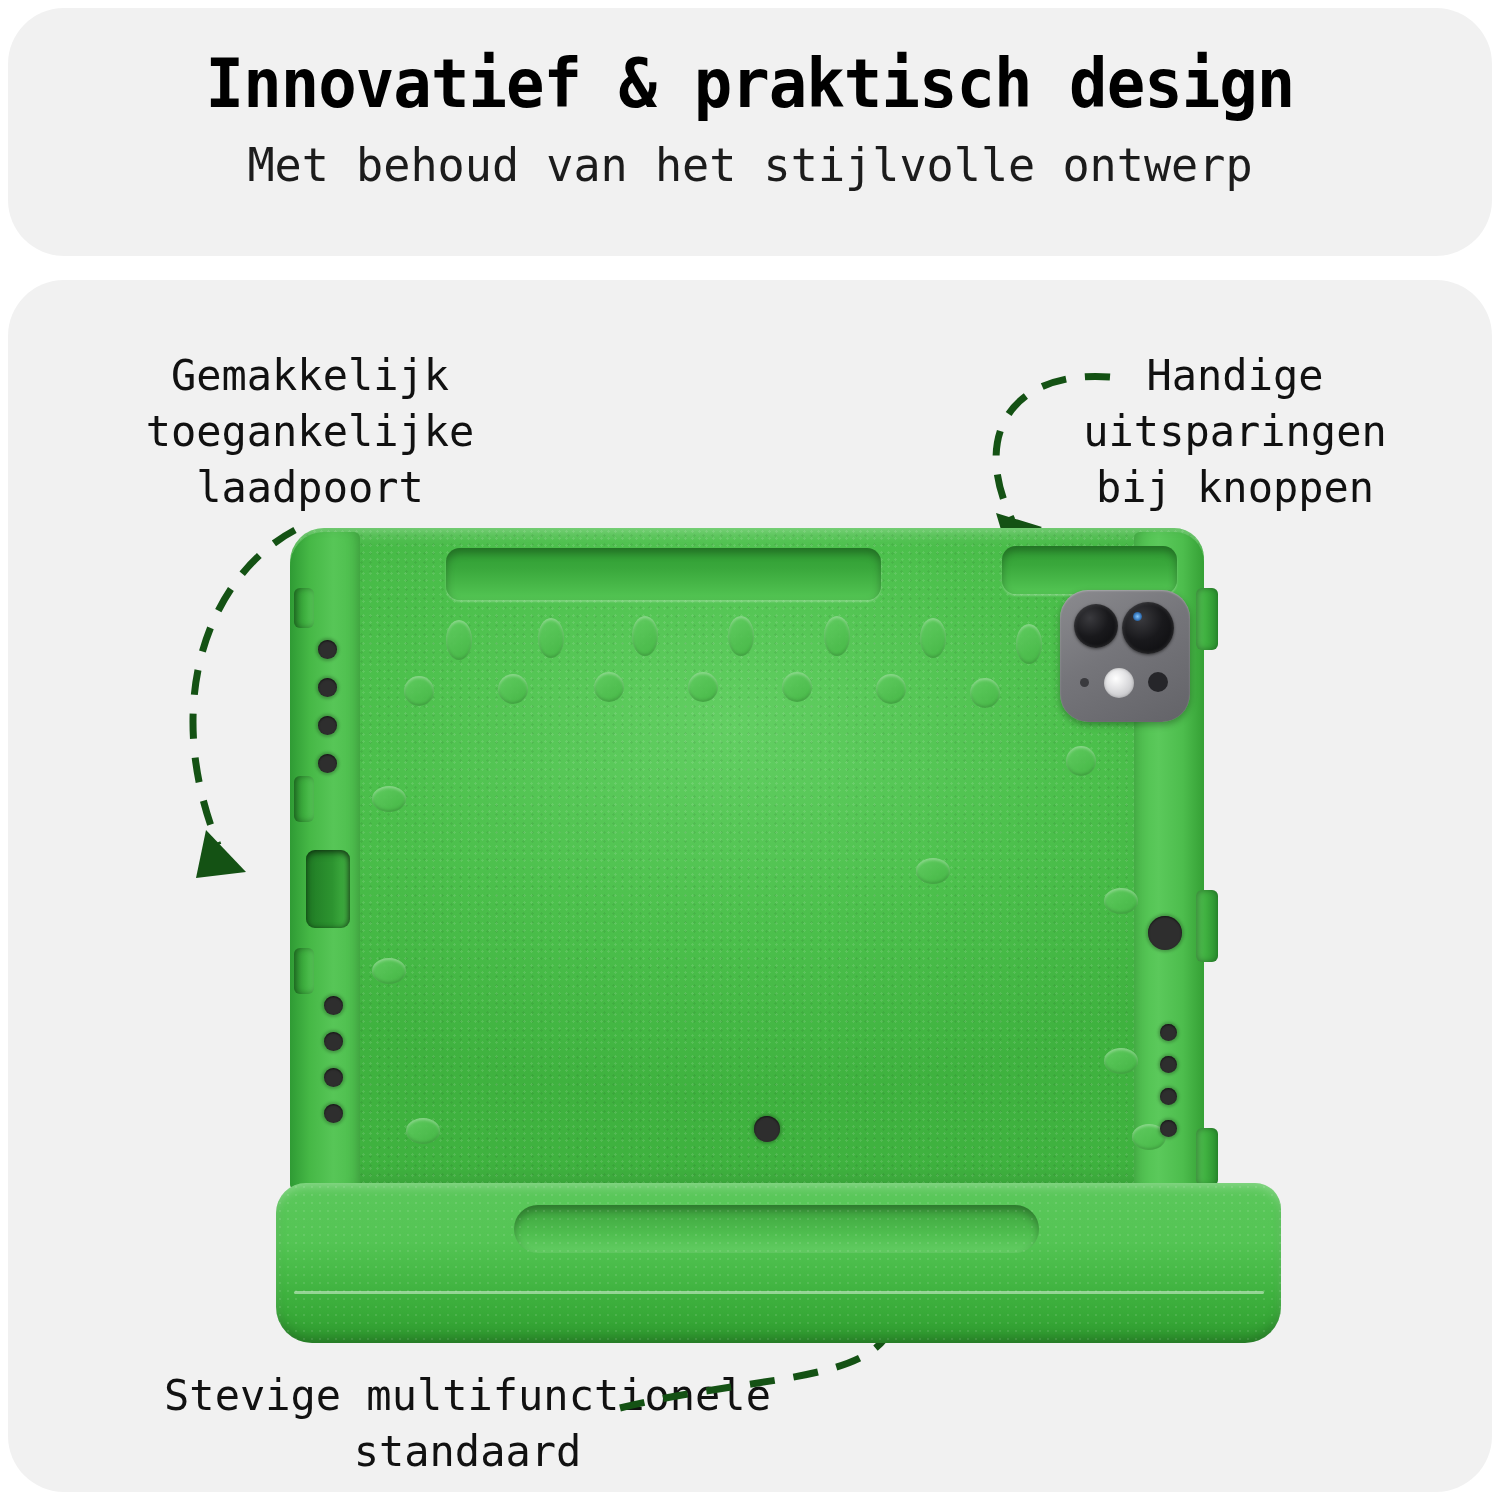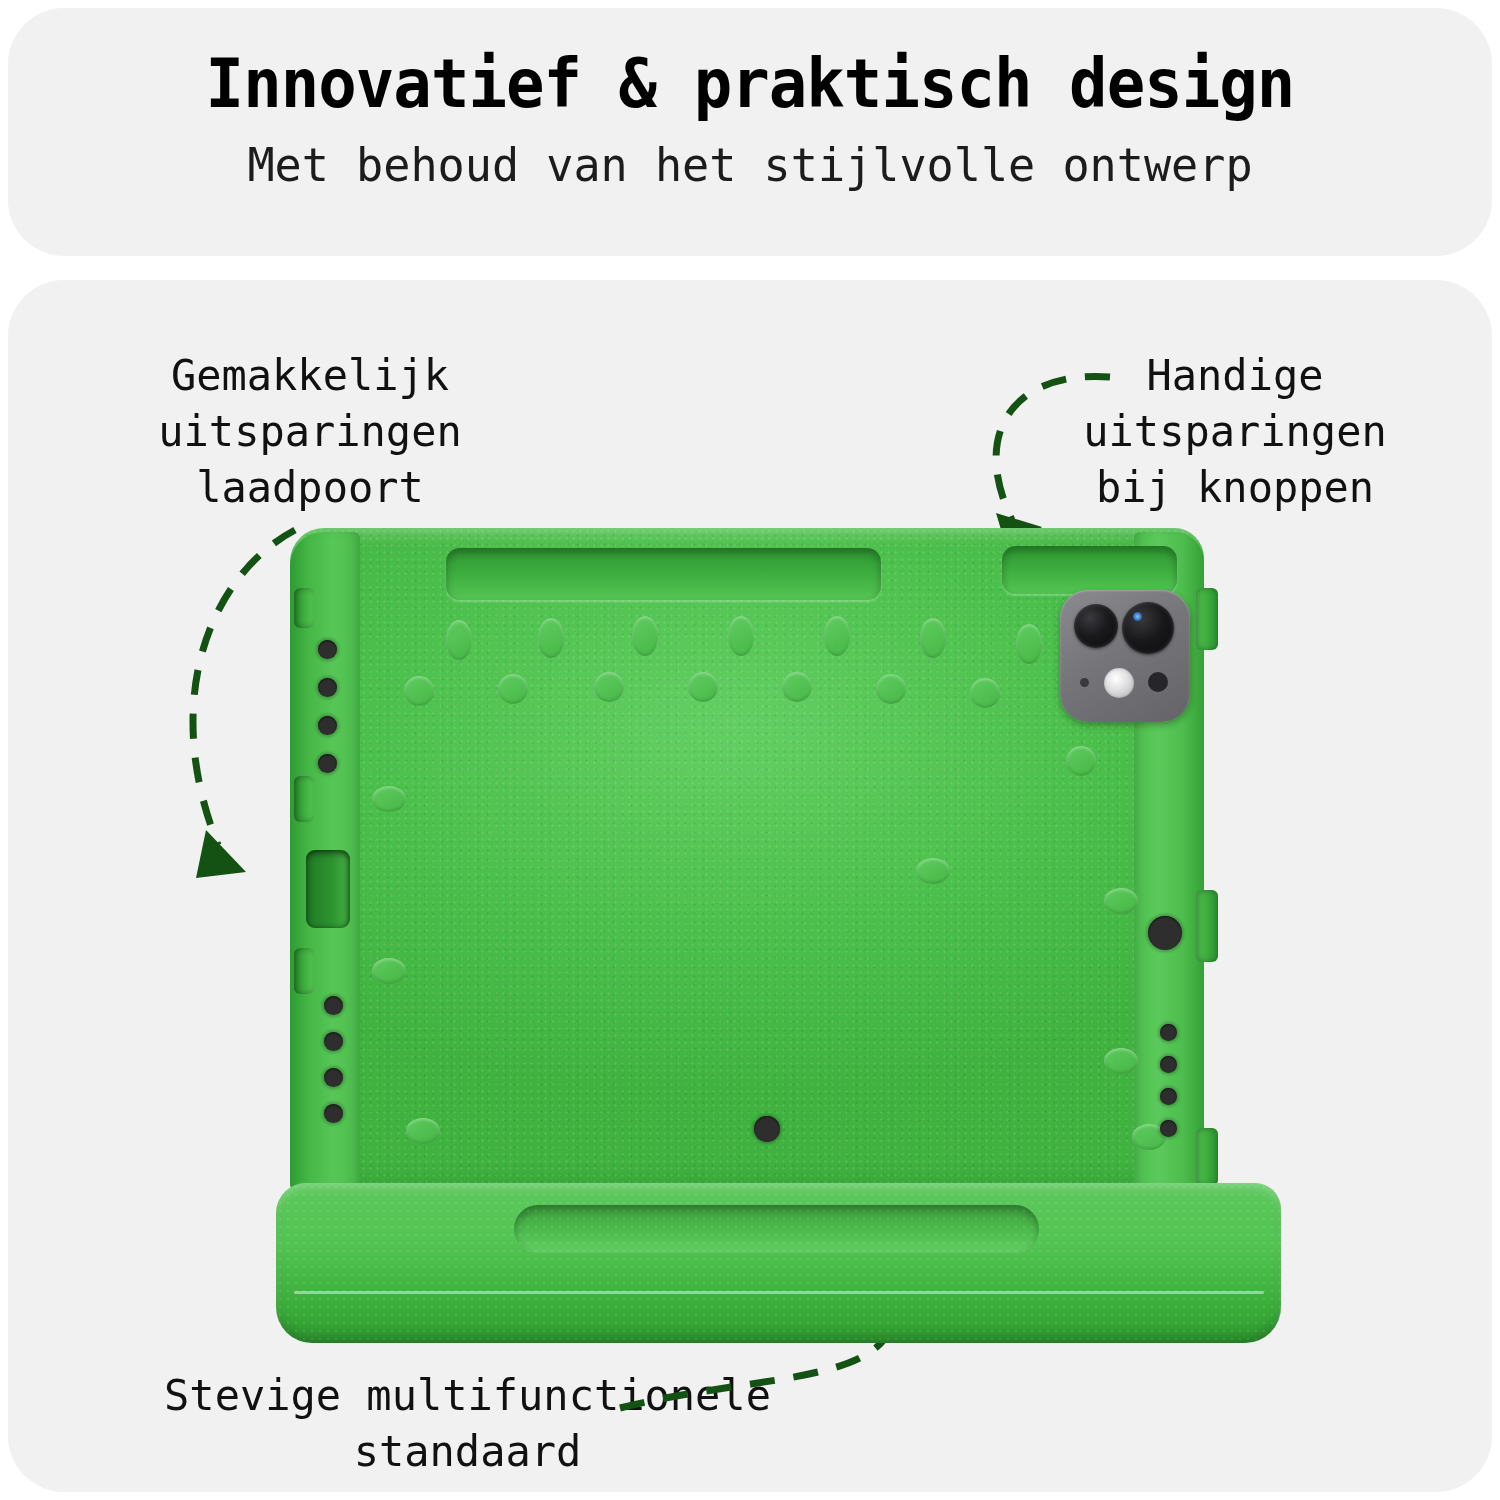--- a/index.html
+++ b/index.html
@@ -197,21 +197,21 @@
 </head>
 <body>
 
 <div class="panel" id="header-panel"></div>
 <div id="title">Innovatief &amp; praktisch design</div>
 <div id="subtitle">Met behoud van het stijlvolle ontwerp</div>
 
 <div class="panel" id="product-panel"></div>
 
 <div class="callout" id="callout-port">Gemakkelijk
-uitsparingen
+toegankelijke
 laadpoort</div>
 <div class="callout" id="callout-buttons">Handige
 uitsparingen
 bij knoppen</div>
 <div class="callout" id="callout-stand">Stevige multifunctionele
 standaard</div>
 
 <svg class="arrow-svg" id="arrow-port-svg" viewBox="0 0 200 420">
   <path class="arrow-path" d="M 145 30 C 60 75, 10 200, 68 345"></path>
   <polygon class="arrow-head" points="56,330 96,372 46,378"></polygon>

